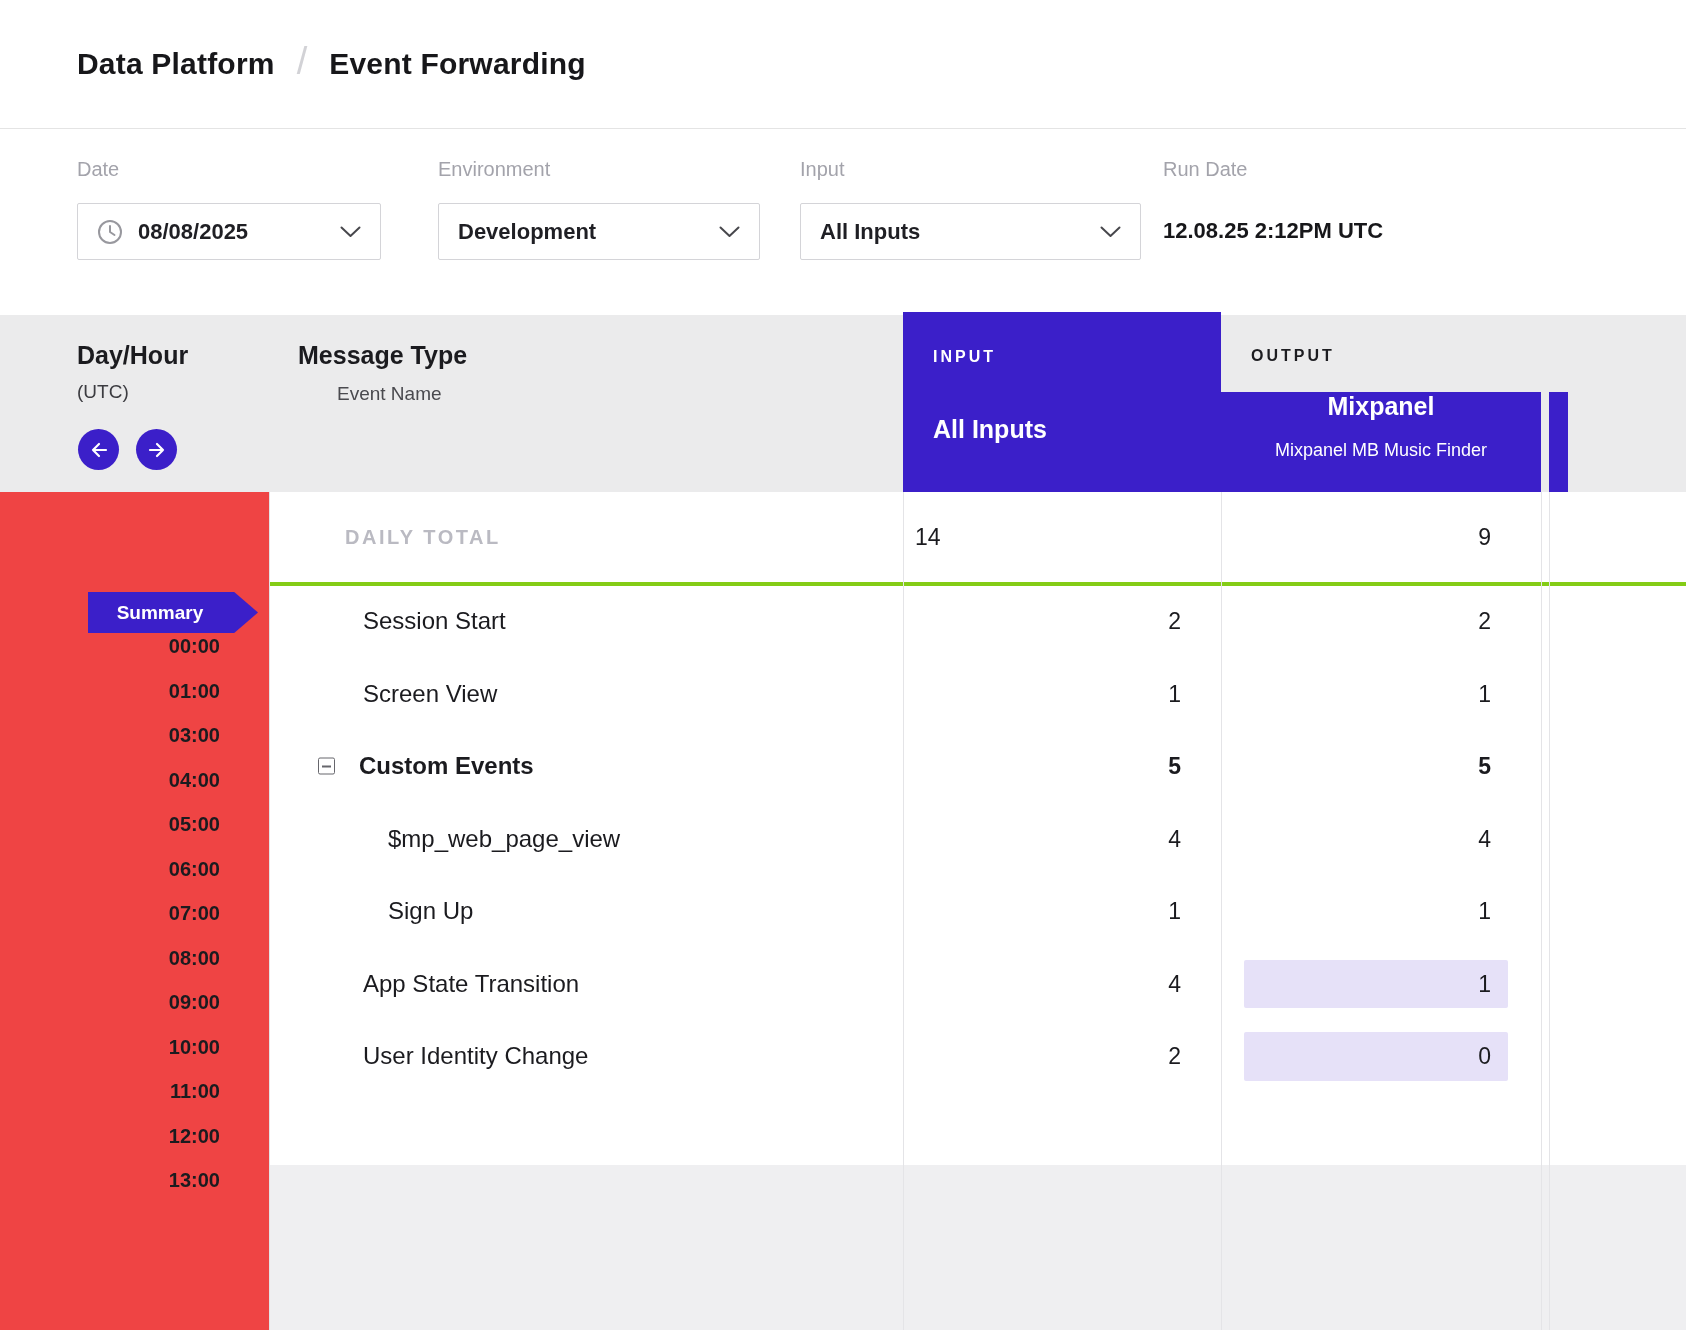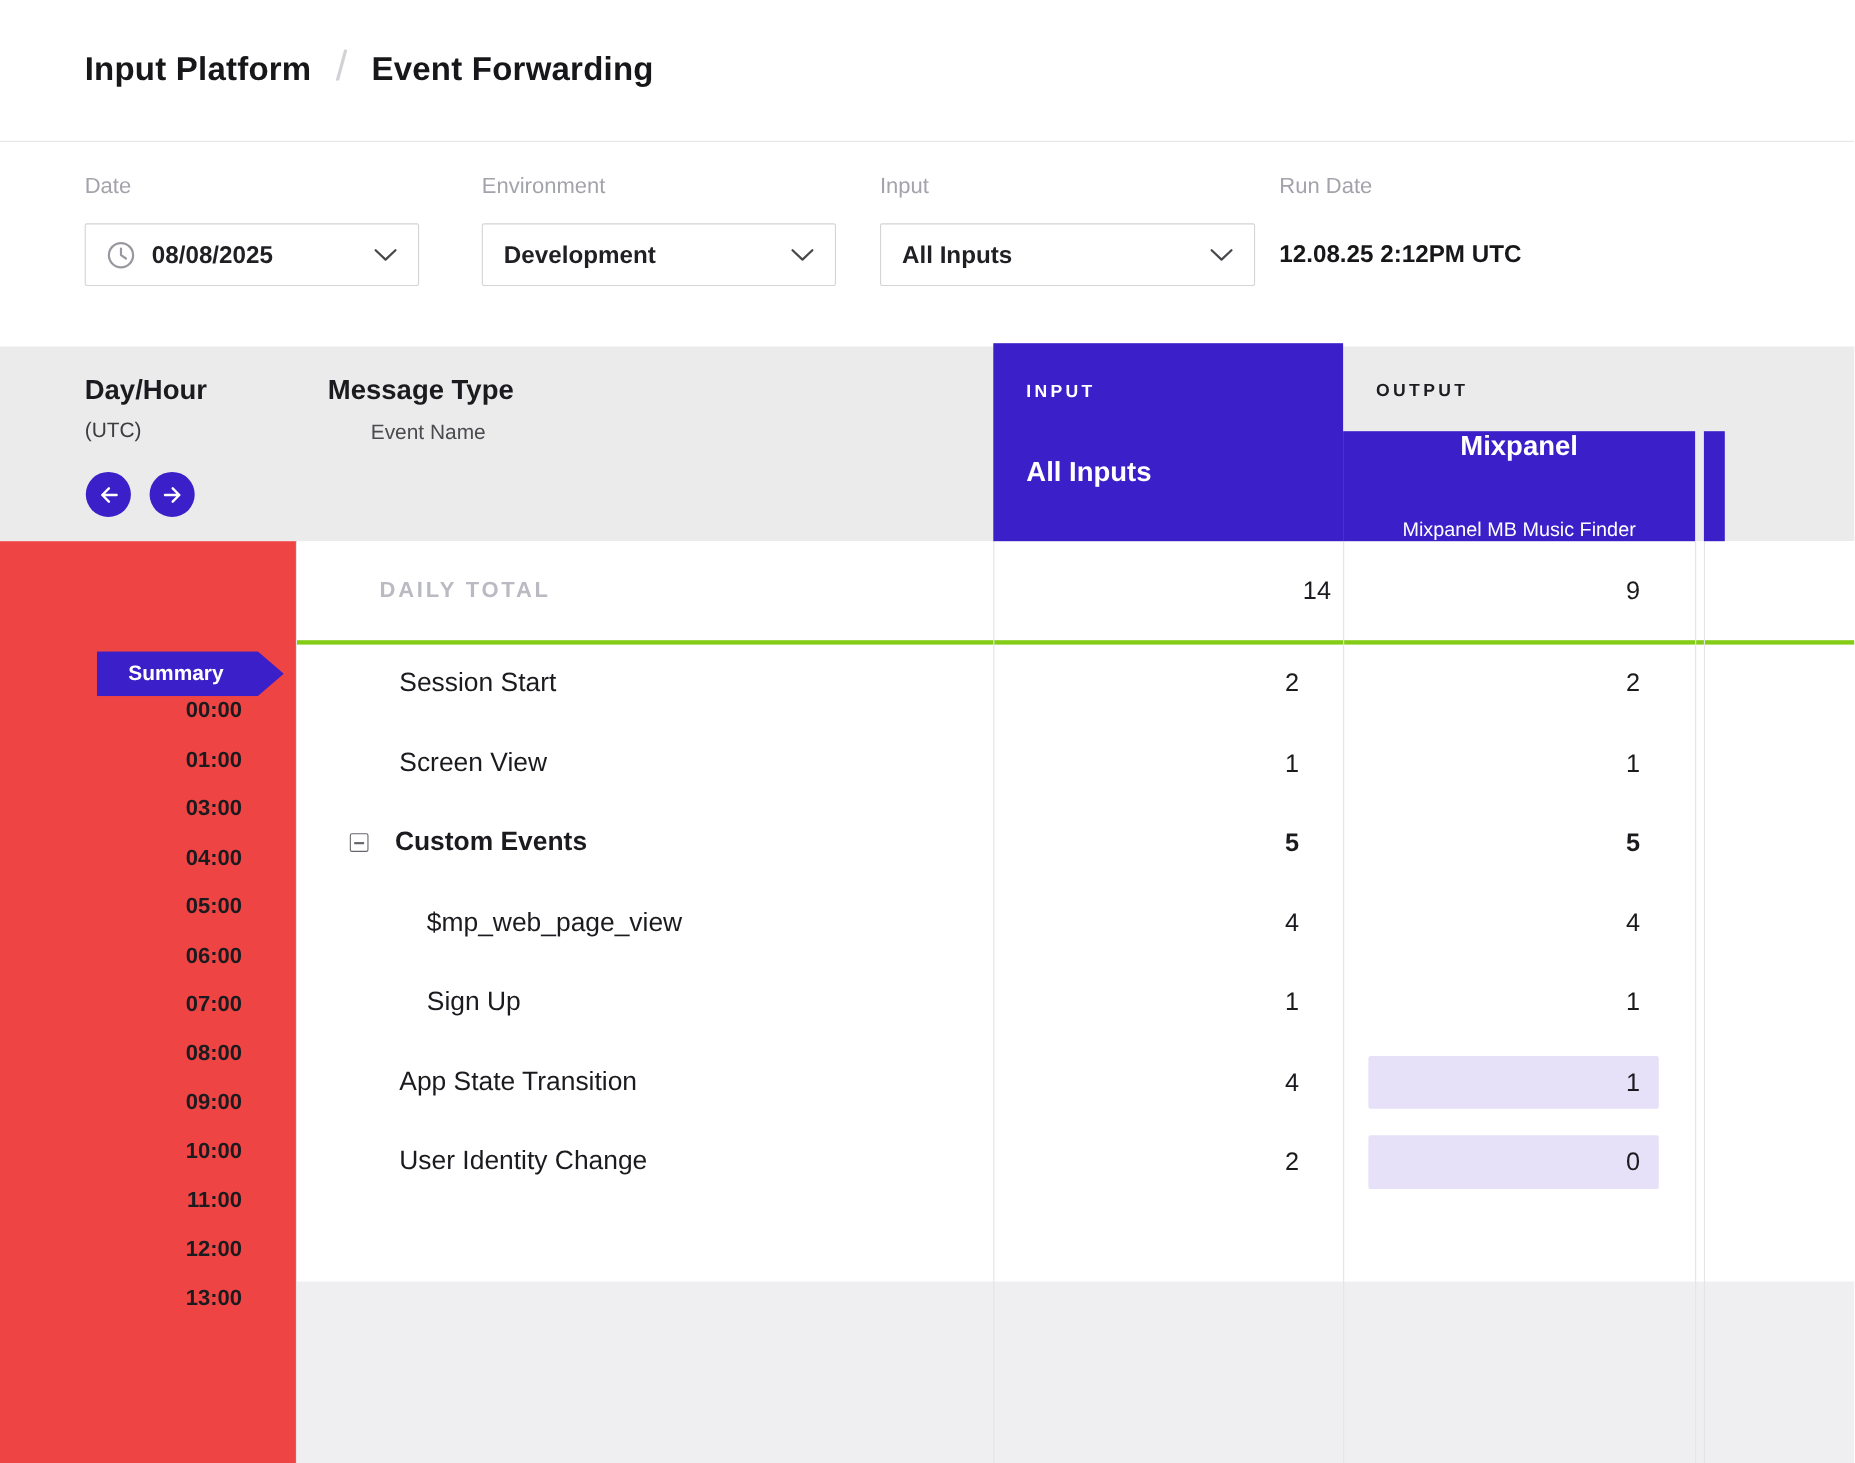--- a/index.html
+++ b/index.html
@@ -52,21 +52,21 @@
     position:absolute; left:903px; top:-3px; width:318px; height:180px;
     background:#3B1FC9; color:#fff; z-index:4;
   }
   .input-label { position:absolute; left:30px; top:36px; font-size:16px; font-weight:700; letter-spacing:3px; }
   .input-value { position:absolute; left:30px; top:103px; font-size:25px; font-weight:700; }
 
   .output-label { position:absolute; left:1251px; top:32px; font-size:16px; font-weight:700; letter-spacing:3px; color:#1d1d21; }
   .mixpanel-block {
     position:absolute; left:1221px; top:77px; width:320px; height:100px;
     background:#3B1FC9; color:#fff; z-index:4;
-    display:flex; flex-direction:column; align-items:center; justify-content:space-between; gap:7px;
+    display:flex; flex-direction:column; align-items:center; justify-content:flex-start; gap:19px;
     cursor:pointer;
   }
   .mixpanel-name { font-size:25px; font-weight:700; }
   .mixpanel-sub  { font-size:18px; }
   .next-output-sliver {
     position:absolute; left:1549px; top:77px; width:19px; height:100px;
     background:#3B1FC9; z-index:4;
   }
 
   
@@ -92,21 +92,21 @@
   
   .daily-row {
     position:absolute; left:270px; right:0; top:177px; height:94px;
     border-bottom:4px solid #84cc16; z-index:2; background:#fff;
   }
   .daily-label {
     position:absolute; left:75px; top:50%; transform:translateY(-50%);
     color:#babac2; font-weight:700; font-size:20px; letter-spacing:2.5px;
   }
   .cell-val { font-size:23px; color:#1b1b1f; }
-  .daily-input  { position:absolute; left:662px; width:278px; top:50%; transform:translateY(-50%); text-align:right; }
+  .daily-input  { position:absolute; left:645px; width:278px; top:50%; transform:translateY(-50%); }
   .daily-output { position:absolute; left:951px; width:270px; top:50%; transform:translateY(-50%); text-align:right; }
 
   
   .rows { position:absolute; left:270px; right:0; top:270px; z-index:2; }
   .row { position:relative; height:72.5px; }
   .row-name { position:absolute; left:93px; top:50%; transform:translateY(-50%); font-size:24px; white-space:nowrap; }
   .row.group .row-name { left:89px; font-weight:700; }
   .row.indent .row-name { left:118px; }
   .collapse-toggle {
     position:absolute; left:48px; top:50%; transform:translateY(-50%);
@@ -122,21 +122,21 @@
     position:absolute; left:974px; top:12px; width:264px; height:48.5px;
     background:#E6E1F8; border-radius:2px; z-index:1; cursor:pointer;
   }
 </style>
 </head>
 <body>
 
 <div class="page">
 
   <header class="breadcrumb-bar">
-    <span class="crumb">Input Platform</span>
+    <span class="crumb">Data Platform</span>
     <span class="crumb-sep">/</span>
     <span class="crumb">Event Forwarding</span>
   </header>
 
   <section class="filters">
 
     <div class="filter-label" style="left:77px">Date</div>
     <button class="select" style="left:77px; width:304px">
       <svg class="clock" width="26" height="26" viewBox="0 0 26 26">
         <circle cx="13" cy="13" r="11" fill="none" stroke="#98989e" stroke-width="2"></circle>

